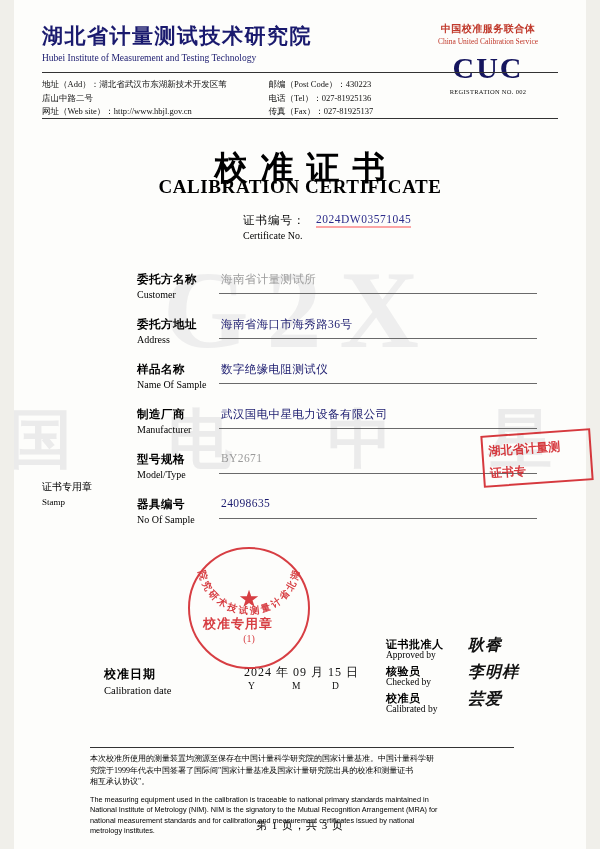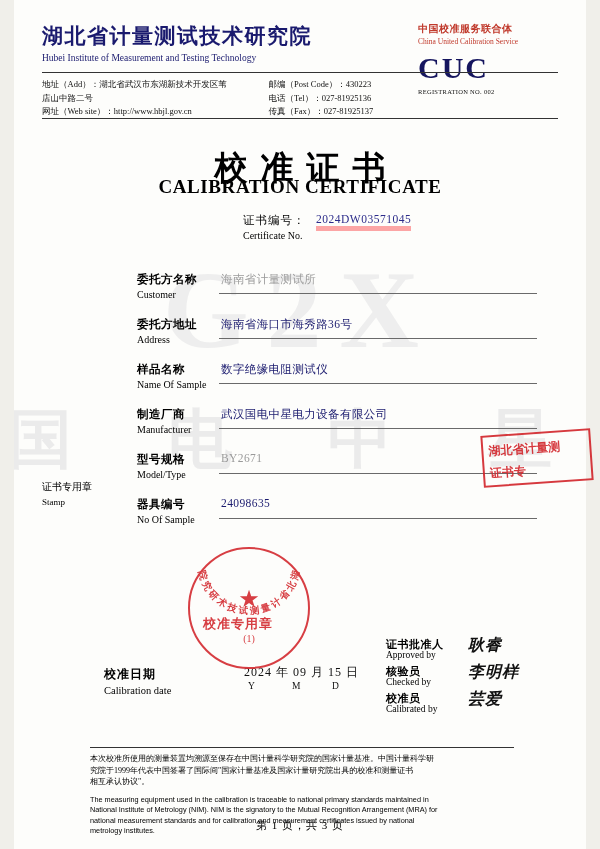--- a/index.html
+++ b/index.html
@@ -97,21 +97,21 @@
     display: flex;
   }
   .contact .c1 { width: 210px; }
   .contact .c2 { width: 160px; margin-left: 25px; }
 
   .hdr-right {
     position: absolute;
     right: 0;
     top: 0;
     width: 140px;
-    text-align: left;
+    text-align: center;
   }
   .cuc-cn {
     font-size: 10px;
     color: #c0392b;
     font-weight: bold;
     letter-spacing: 0.5px;
     white-space: nowrap;
   }
   .cuc-en {
     font-size: 7.5px;
@@ -187,21 +187,21 @@
     color: #000;
     margin-top: 2px;
   }
   .certno-val {
     position: absolute;
     left: 316px;
     top: 213px;
     font-size: 11.5px;
     color: #2b2b8a;
     letter-spacing: 0.5px;
-    border-bottom: 5px solid #fca5a5;
+    border-bottom: 2px solid #fca5a5;
     padding-bottom: 1px;
     z-index: 2;
   }
 
   
   .fields {
     position: absolute;
     left: 137px;
     top: 272px;
     width: 400px;

